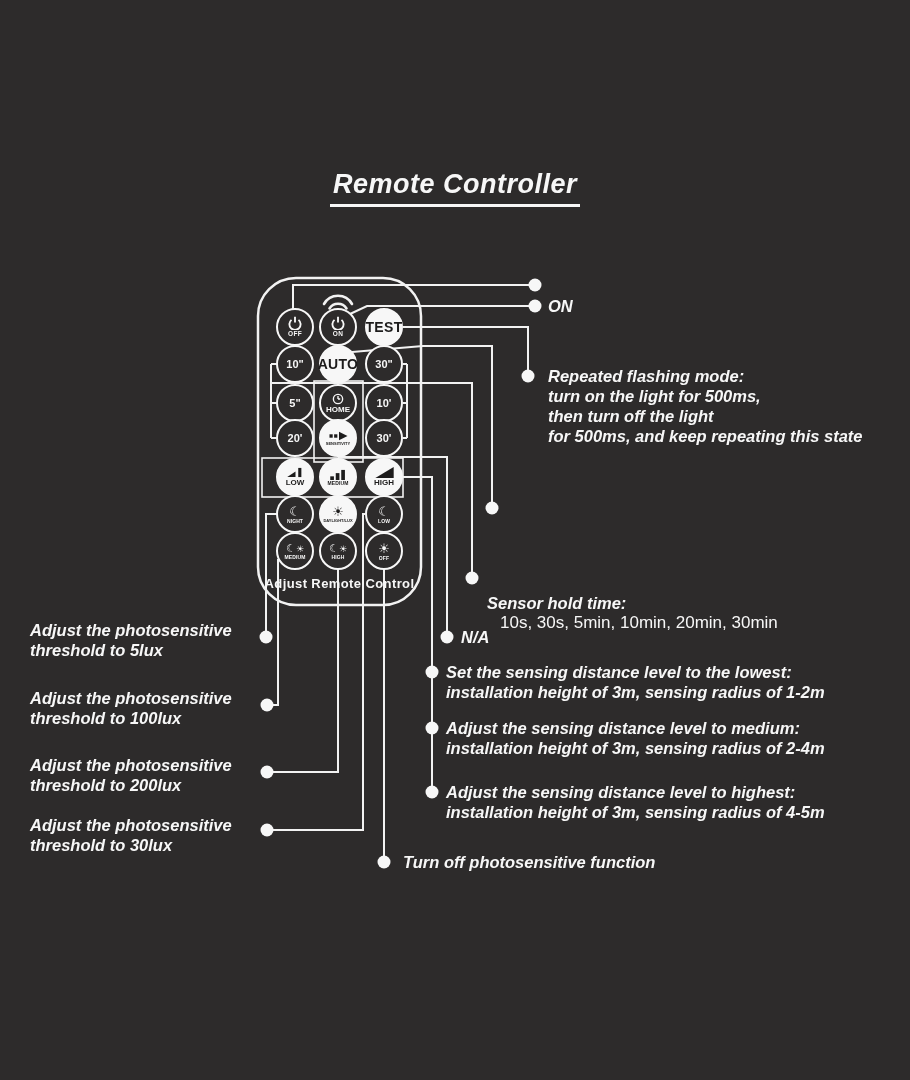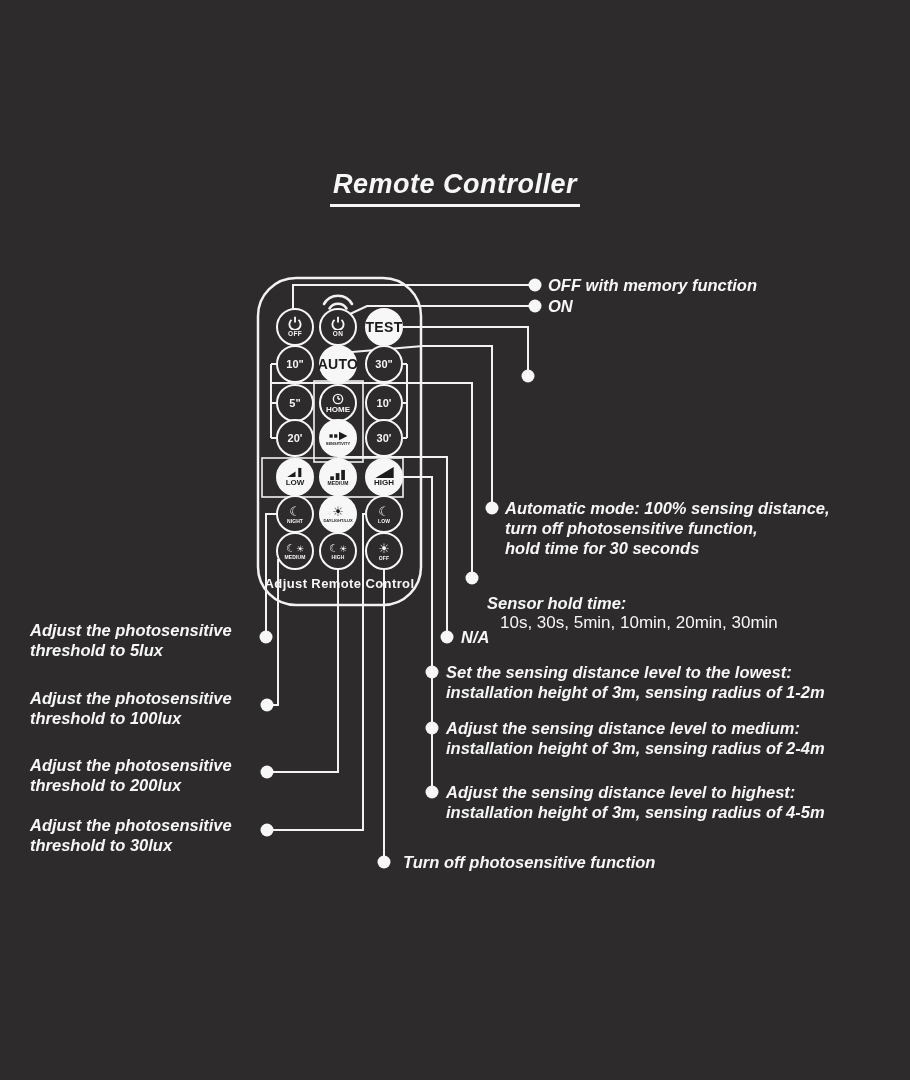--- a/index.html
+++ b/index.html
@@ -221,25 +221,25 @@
     <span class="glyph" style="font-size:11px">☾<span style="font-size:9px">☀</span></span>
     <span class="bl fs5">HIGH</span>
   </div>
   <div class="btn" style="left:365px;top:532px">
     <span class="glyph" style="font-size:13px">☀</span>
     <span class="bl fs5">OFF</span>
   </div>
 
   <div class="footer-label">Adjust Remote Control</div>
 
-  <div class="ann" style="left:548px;top:275px">OFF with memory function</div>
   <div class="ann" style="left:548px;top:296px">ON</div>
-  <div class="ann" style="left:505px;top:498px">Automatic mode: 100% sensing distance,
-turn off photosensitive function,
-hold time for 30 seconds</div>
+  <div class="ann" style="left:548px;top:366px">Repeated flashing mode:
+turn on the light for 500ms,
+then turn off the light
+for 500ms, and keep repeating this state</div>
   <div class="ann" style="left:487px;top:573px">
     <span>Sensor hold time:</span>
     <span class="plain">10s, 30s, 5min, 10min, 20min, 30min</span>
   </div>
   <div class="ann" style="left:461px;top:627px">N/A</div>
   <div class="ann" style="left:446px;top:662px">Set the sensing distance level to the lowest:
 installation height of 3m, sensing radius of 1-2m</div>
   <div class="ann" style="left:446px;top:718px">Adjust the sensing distance level to medium:
 installation height of 3m, sensing radius of 2-4m</div>
   <div class="ann" style="left:446px;top:782px">Adjust the sensing distance level to highest:

